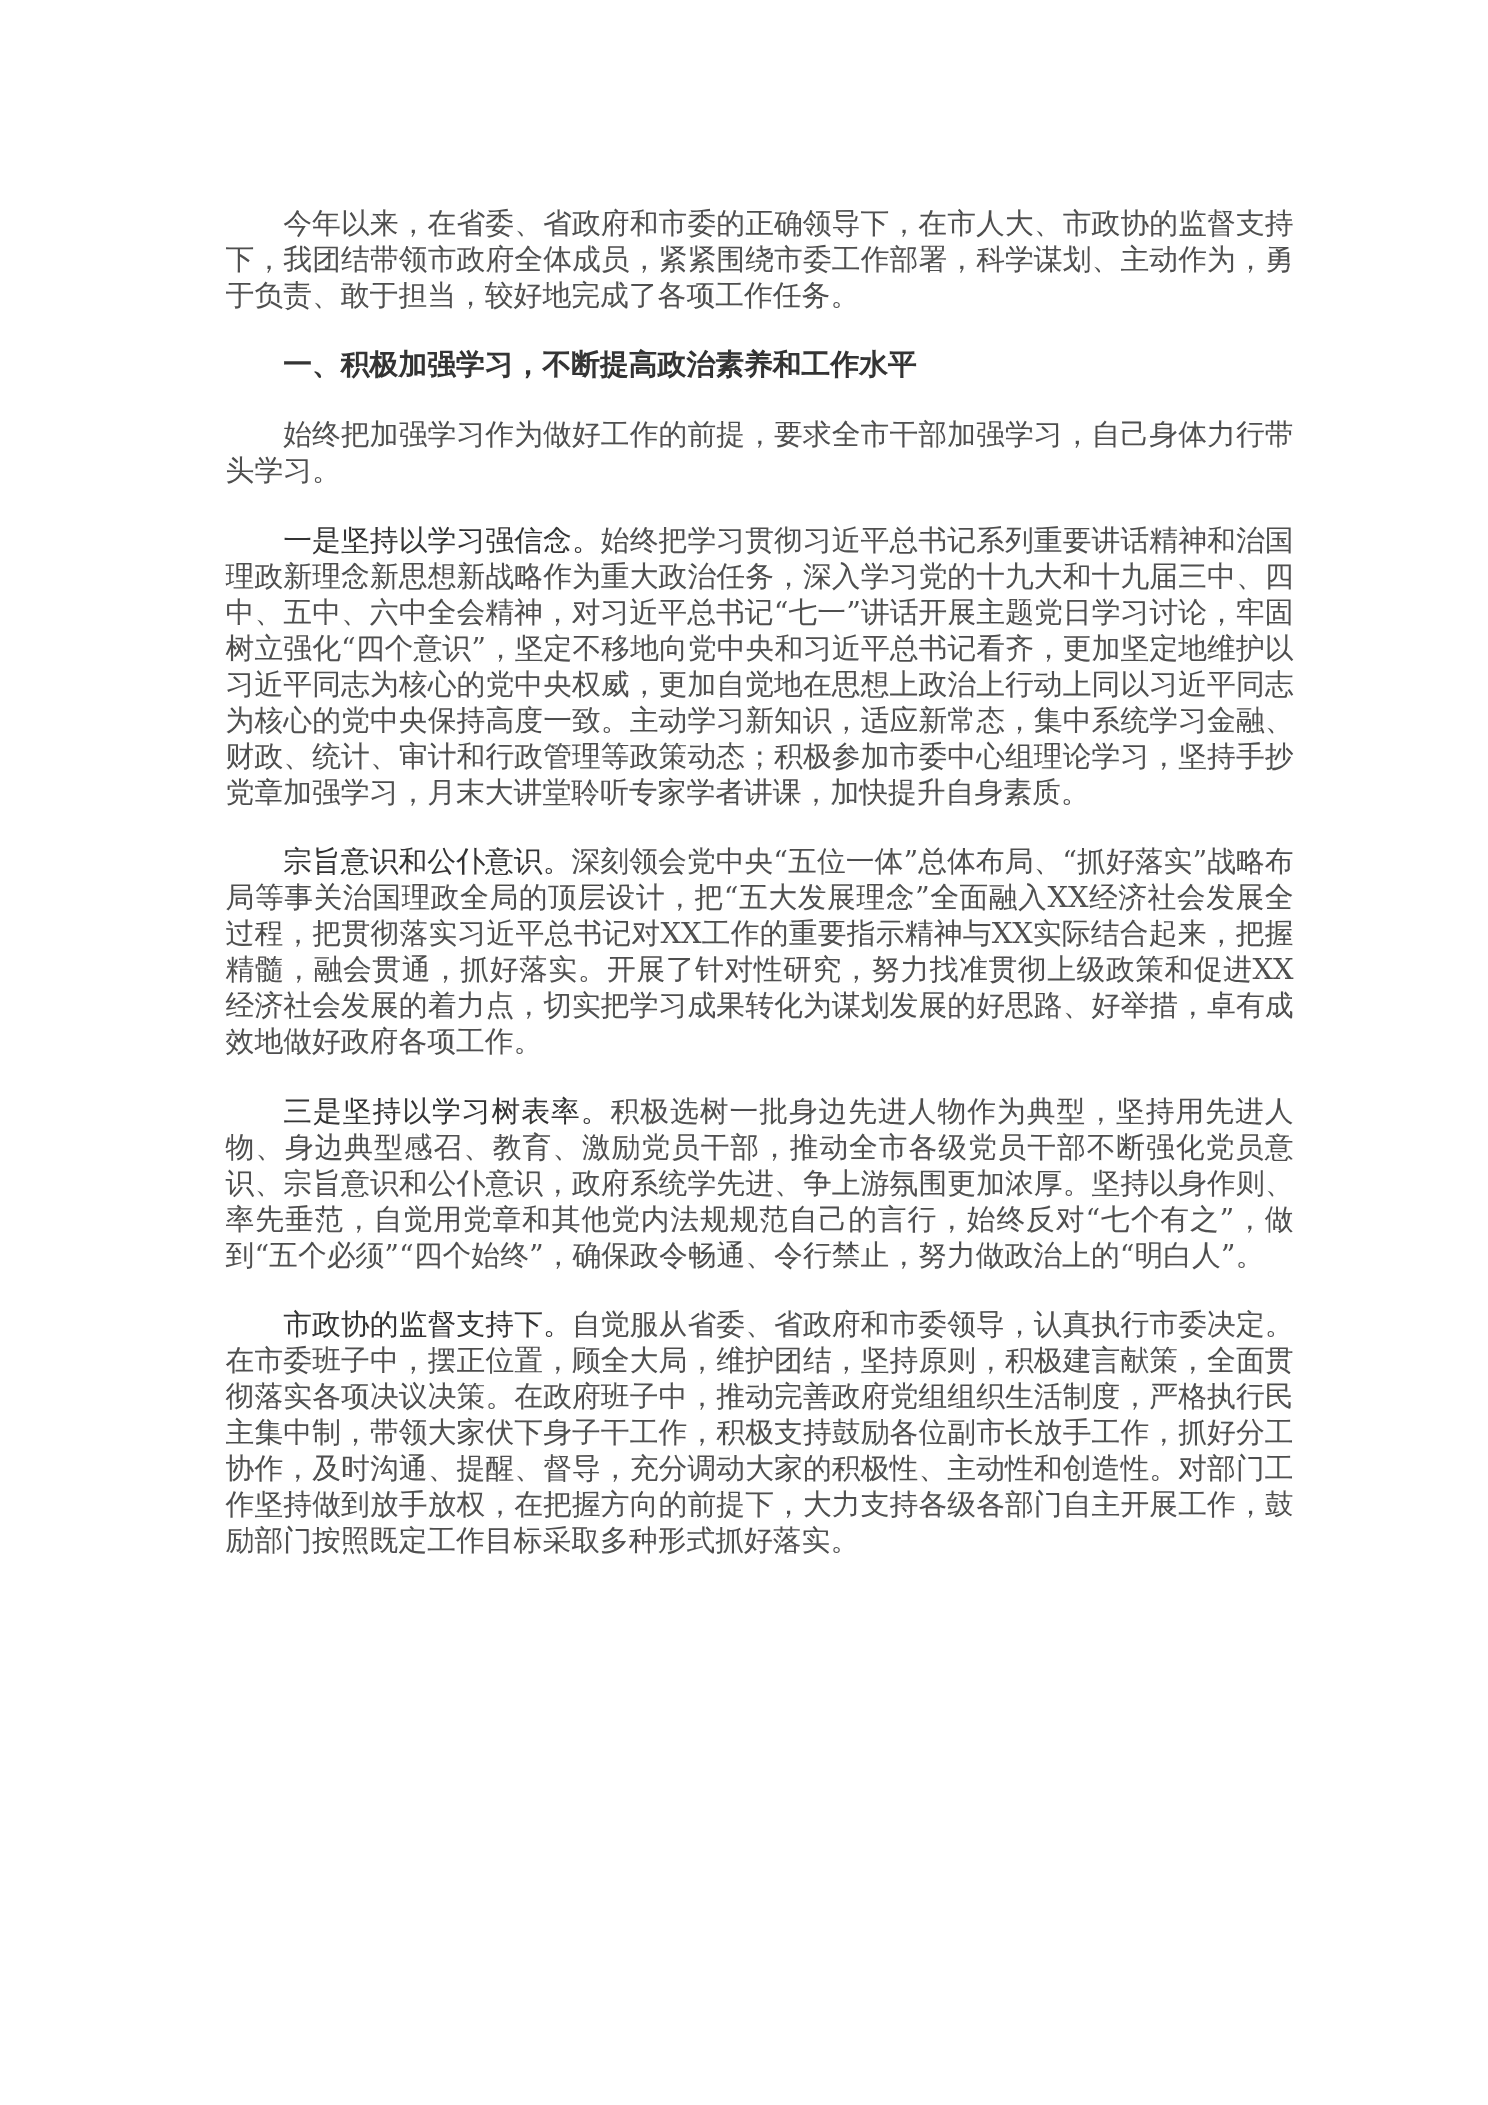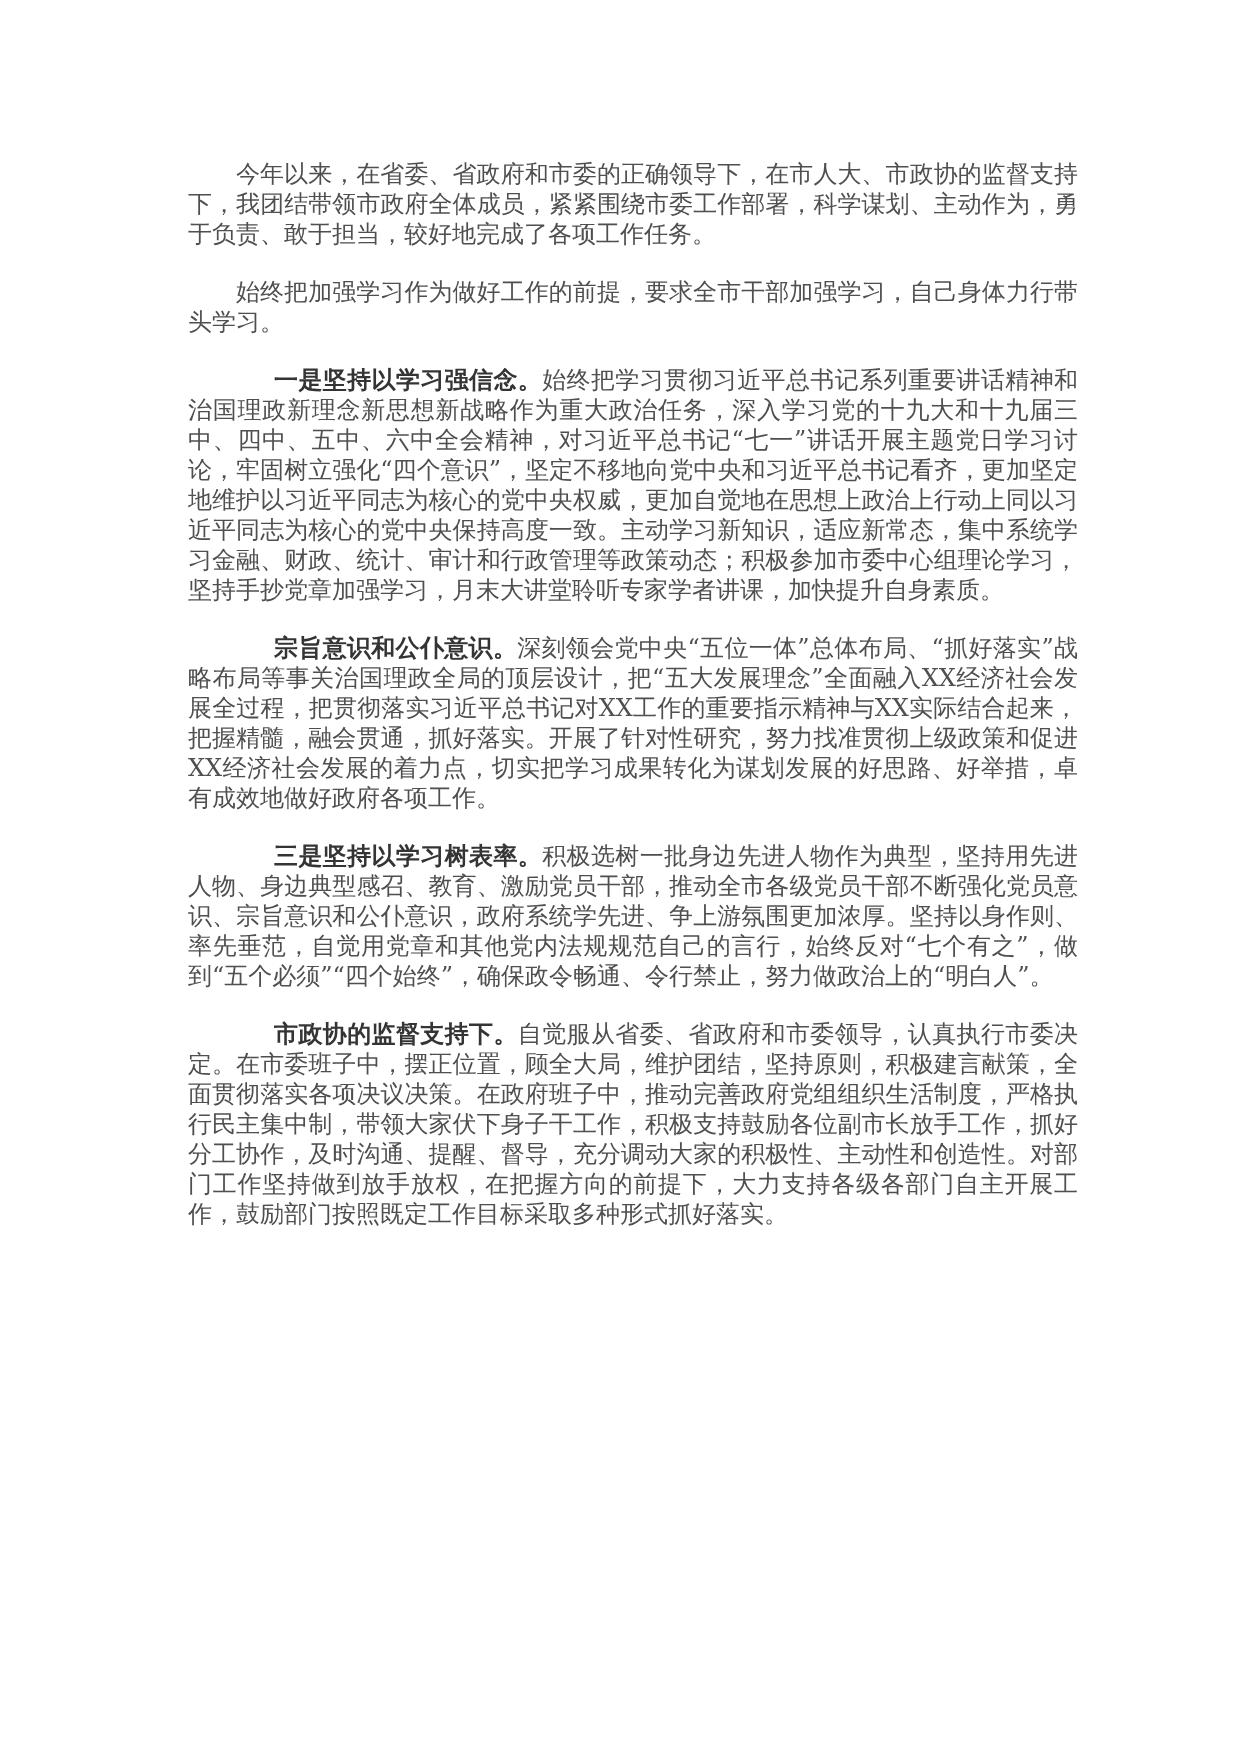--- a/index.html
+++ b/index.html
@@ -17,21 +17,21 @@
     position:relative;
     width:1240px;height:1754px;
     background:var(--page-bg);
     overflow:hidden;
   }
   .content{
     position:absolute;
     left:188px;top:155px;
     width:890px;
   }
-  .content > :first-child{margin-top:4px;}
+  .content > :first-child{margin-top:16px;}
   p.body-para{
     font-family:"DejaVu Serif","Liberation Serif",serif;
     font-size:24px;
     line-height:30px;
     color:var(--body-color);
     text-align:justify;
     text-indent:2em;
     margin:28px 0;
   }
   h2.section-heading{
@@ -39,35 +39,35 @@
     font-size:24px;
     line-height:30px;
     font-weight:bold;
     color:var(--emphasis-color);
     text-indent:2em;
     text-align:left;
     margin:28px 0;
   }
   .lead{
     font-family:"DejaVu Sans","Liberation Sans",sans-serif;
-    font-weight:bold;
+    font-weight:normal;
     color:var(--emphasis-color);
-    margin-left:38px;
   }
 </style>
 </head>
 <body>
 
 <div class="page">
   <div class="content">
 
     <p class="body-para">
       <span>今年以来，在省委、省政府和市委的正确领导下，在市人大、市政协的监督支持下，我团结带领市政府全体成员，紧紧围绕市委工作部署，科学谋划、主动作为，勇于负责、敢于担当，较好地完成了各项工作任务。</span>
     </p>
 
+    <h2 class="section-heading">一、积极加强学习，不断提高政治素养和工作水平</h2>
 
     <p class="body-para">
       <span>始终把加强学习作为做好工作的前提，要求全市干部加强学习，自己身体力行带头学习。</span>
     </p>
 
     <p class="body-para">
       <span class="lead">一是坚持以学习强信念。</span><span>始终把学习贯彻习近平总书记系列重要讲话精神和治国理政新理念新思想新战略作为重大政治任务，深入学习党的十九大和十九届三中、四中、五中、六中全会精神，对习近平总书记“七一”讲话开展主题党日学习讨论，牢固树立强化“四个意识”，坚定不移地向党中央和习近平总书记看齐，更加坚定地维护以习近平同志为核心的党中央权威，更加自觉地在思想上政治上行动上同以习近平同志为核心的党中央保持高度一致。主动学习新知识，适应新常态，集中系统学习金融、财政、统计、审计和行政管理等政策动态；积极参加市委中心组理论学习，坚持手抄党章加强学习，月末大讲堂聆听专家学者讲课，加快提升自身素质。</span>
     </p>
 
     <p class="body-para">

